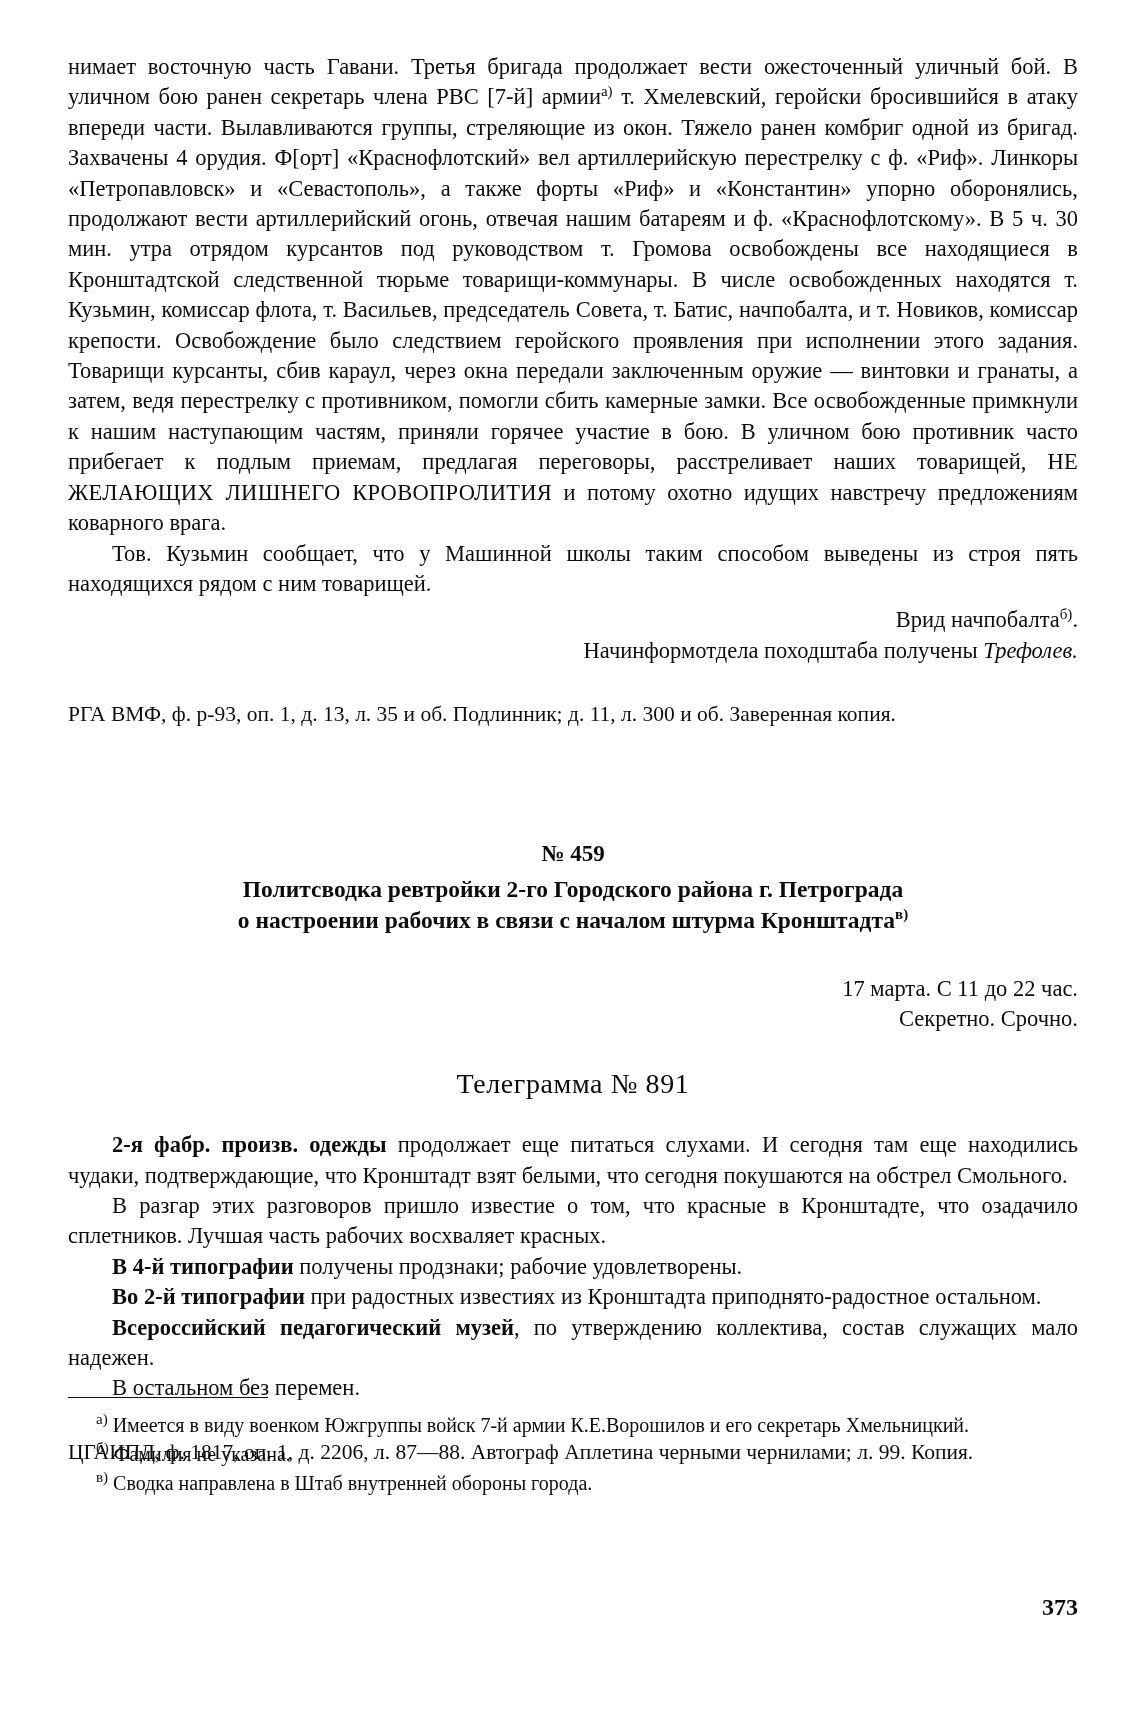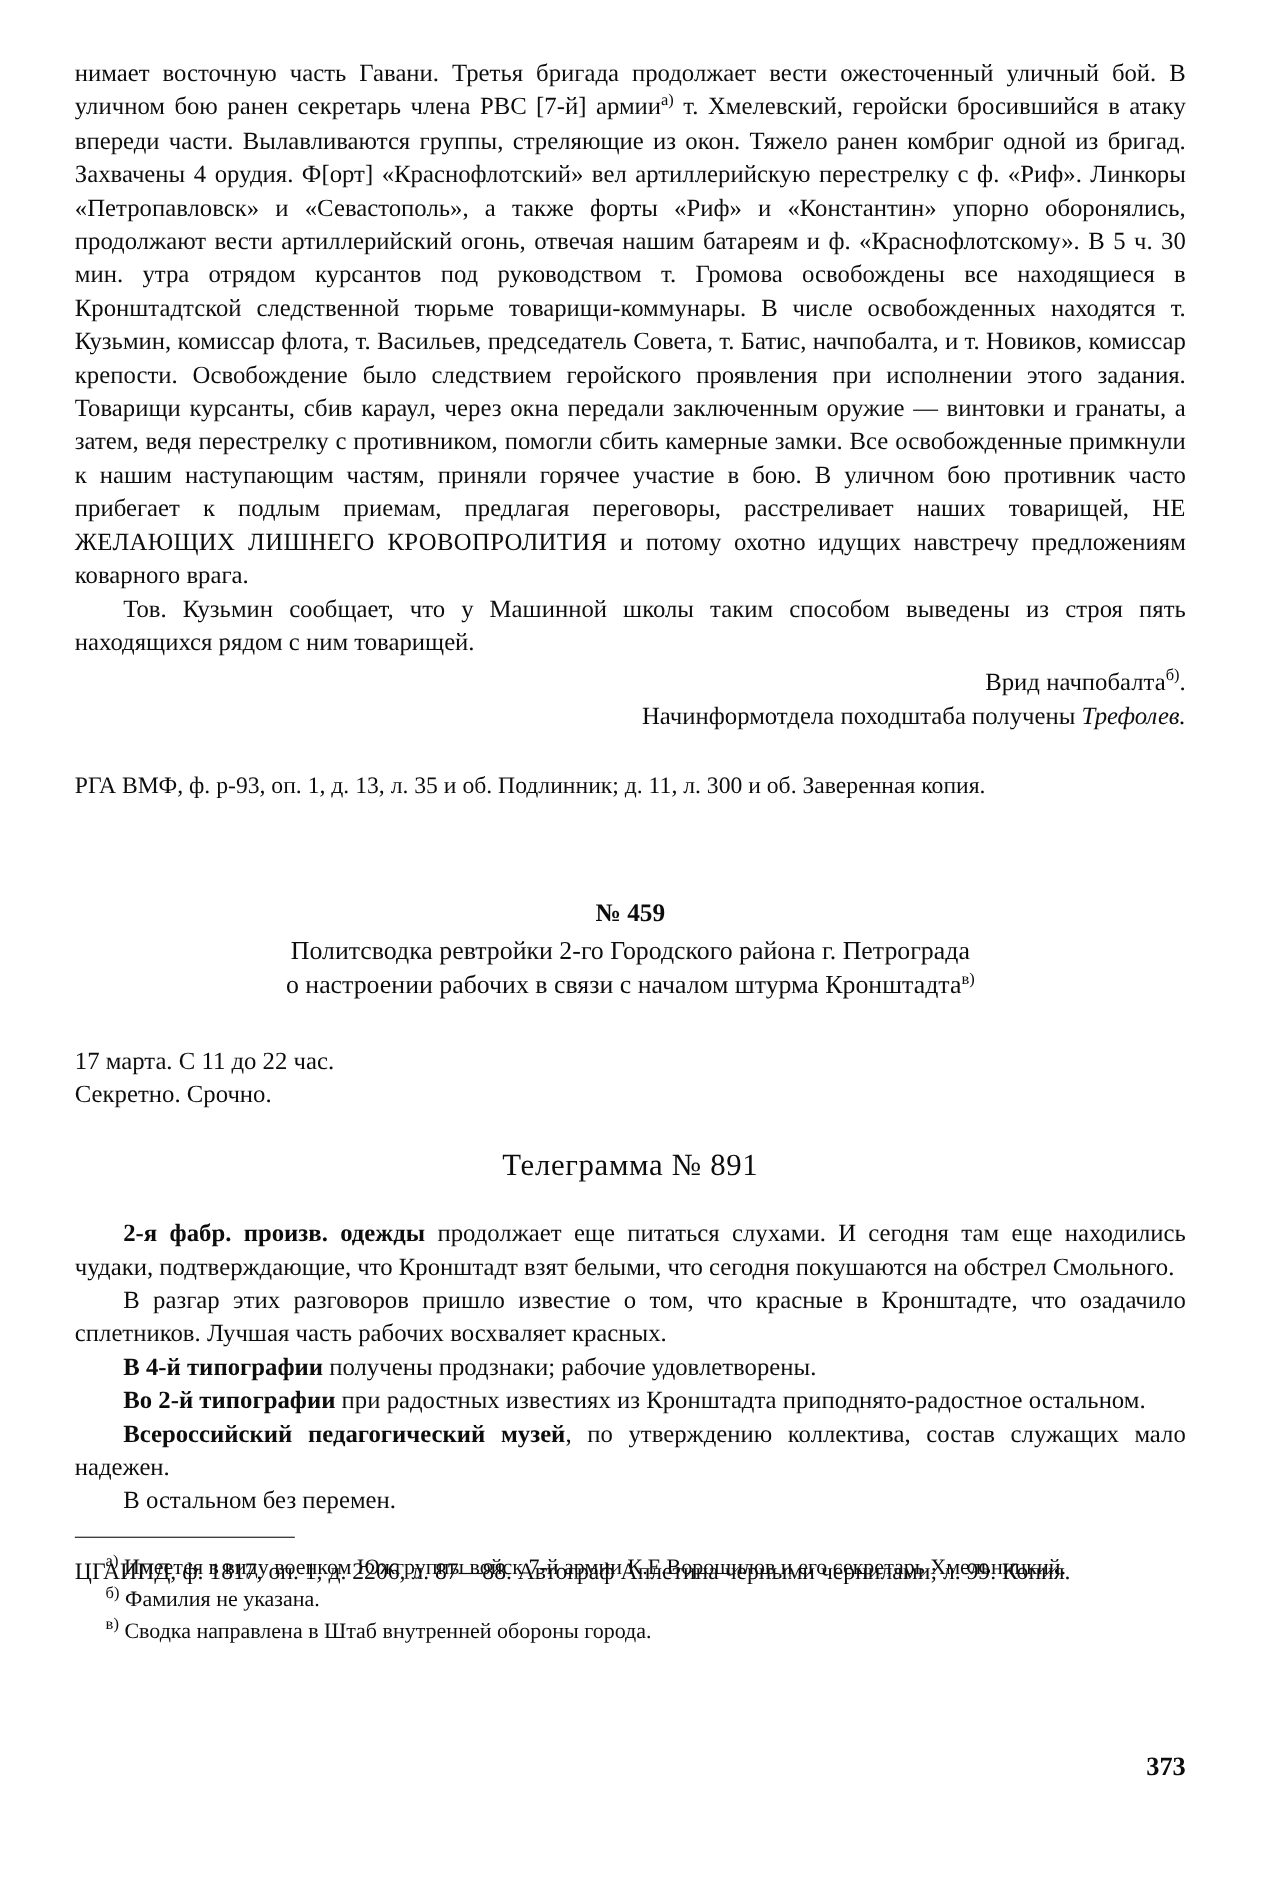--- a/index.html
+++ b/index.html
@@ -51,31 +51,31 @@
   .source {
     font-size: 21.5px;
     line-height: 29px;
     margin-top: 34px;
     text-align: justify;
   }
   .doc-number {
     text-align: center;
     font-weight: bold;
     font-size: 23px;
-    margin-top: 88px;
+    margin-top: 112px;
   }
   .doc-title {
     text-align: center;
-    font-weight: normal;
+    font-weight: bold;
     font-size: 23.5px;
     line-height: 31px;
     margin-top: 7px;
   }
   .date-line {
-    text-align: left;
+    text-align: right;
     font-size: 22.5px;
     line-height: 30px;
     margin-top: 38px;
   }
   .telegram {
     text-align: center;
     font-size: 28px;
     margin-top: 34px;
     letter-spacing: 0.6px;
   }

